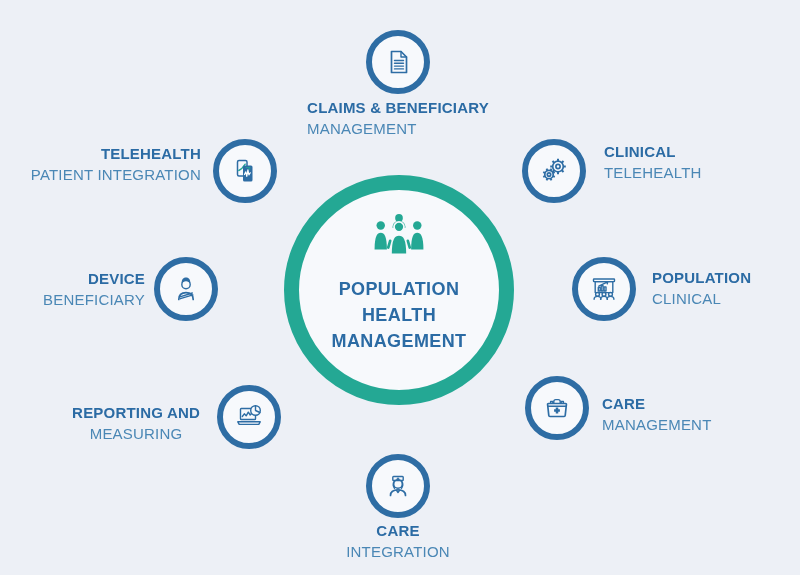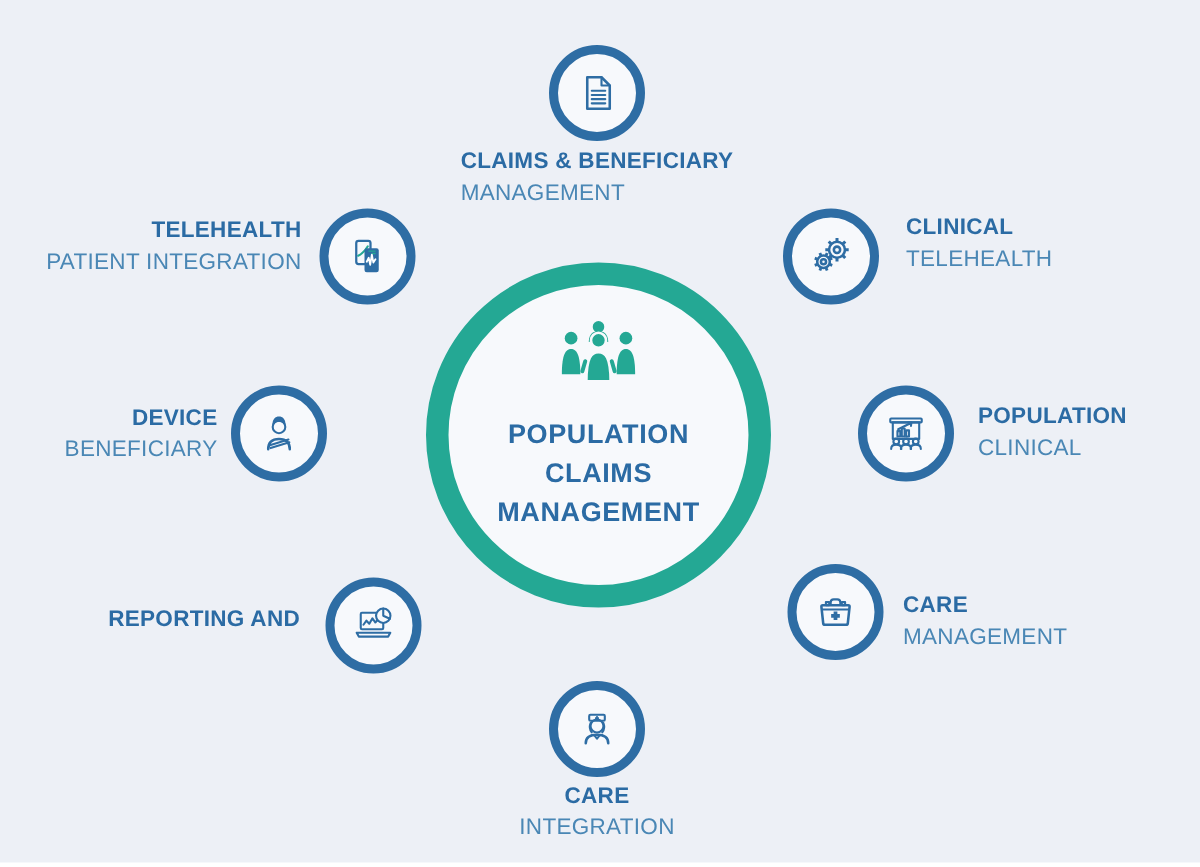--- a/index.html
+++ b/index.html
@@ -78,21 +78,21 @@
       <path class="teal-fill" d="M44.6 40 C44.6 26.5 47.2 22.6 51 22.6 C54.8 22.6 57.4 26.5 57.4 40 Z"></path>
 
       <circle cx="32" cy="16.5" r="5.2" fill="#24a894" stroke="#f7f9fc" stroke-width="1.8"></circle>
       <path d="M23.6 45 C23.6 28.6 27 24.8 32 24.8 C37 24.8 40.4 28.6 40.4 45 Z" fill="#24a894" stroke="#f7f9fc" stroke-width="1.8"></path>
 
       <path d="M22.8 31 L20.8 38" stroke="#24a894" stroke-width="2.8" stroke-linecap="round" fill="none"></path>
       <path d="M41.2 31 L43.2 38" stroke="#24a894" stroke-width="2.8" stroke-linecap="round" fill="none"></path>
     </svg>
     <div class="hub-title">
       <div>POPULATION</div>
-      <div>CLAIMS</div>
+      <div>HEALTH</div>
       <div>MANAGEMENT</div>
     </div>
   </div>
 
   <div class="node-circle" id="c-claims">
     <svg width="36" height="36" viewBox="0 0 36 36">
       <path class="ico" d="M11.5 7.5 H21 L26.5 13 V28.5 H11.5 Z"></path>
       <path class="ico ico-thin" d="M21 7.5 V13 H26.5"></path>
       <path class="ico ico-thin" d="M14.5 16.5 H23.5 M14.5 19.3 H23.5 M14.5 22.1 H23.5 M14.5 24.9 H23.5"></path>
     </svg>
@@ -193,20 +193,21 @@
     <svg width="36" height="36" viewBox="0 0 36 36">
       <rect class="ico ico-thin" x="9.5" y="9.5" width="15" height="11" rx="0.8"></rect>
       <path class="ico ico-thin" d="M11.3 17.5 L13.3 14.8 L15.2 16.8 L17.3 13.2 L19.2 16 L21 14"></path>
       <circle cx="24.5" cy="11.5" r="4.8" fill="#f7f9fc" stroke="#2e6da4" stroke-width="1.4"></circle>
       <path class="ico ico-thin" d="M24.5 11.5 V6.7 M24.5 11.5 L28.9 13.5"></path>
       <path class="ico ico-thin" d="M6.8 22.8 H29.2 L27.8 25.4 H8.2 Z"></path>
     </svg>
   </div>
   <div class="node-label" id="l-reporting">
     <span class="l1">REPORTING AND</span>
+    <span class="l2">MEASURING</span>
   </div>
 
   <div class="node-circle" id="c-patient">
     <svg width="36" height="36" viewBox="0 0 36 36">
       <circle class="ico ico-thin" cx="18" cy="13.6" r="4.2"></circle>
       <path class="ico-fill" d="M13.6 12.3 C13.6 8.2 15.6 6.6 18 6.6 C20.4 6.6 22.4 8.2 22.4 12.3 C21 10.6 19.6 10.2 18 10.2 C16.4 10.2 15 10.6 13.6 12.3 Z"></path>
       <path class="ico" d="M10.8 28.5 C10.8 23.2 13.8 21.6 18 21.6 C22.2 21.6 25.2 23.2 25.2 28.5"></path>
       <path class="ico ico-thin" d="M11.9 25.8 L24.3 22 M12.4 27.7 L24.9 23.9"></path>
     </svg>
   </div>

